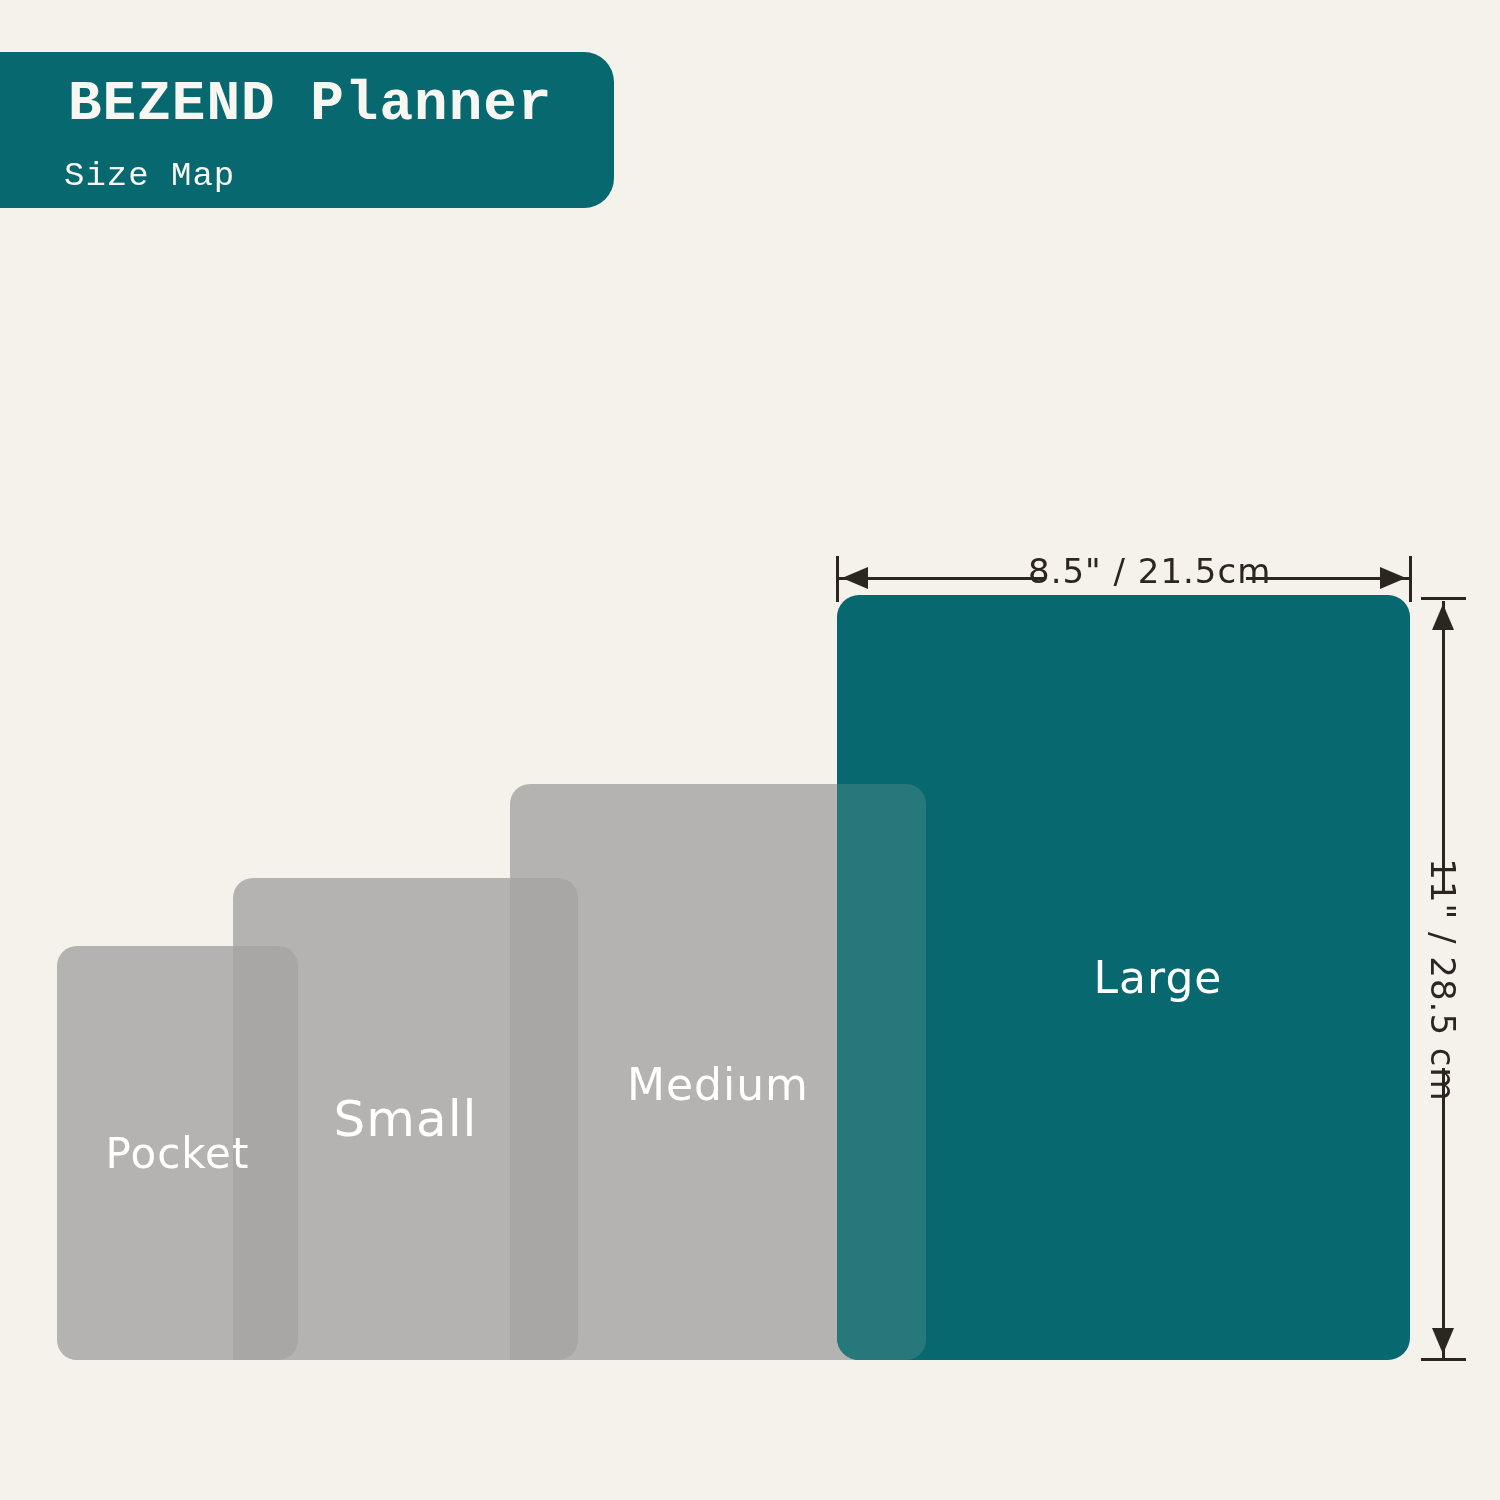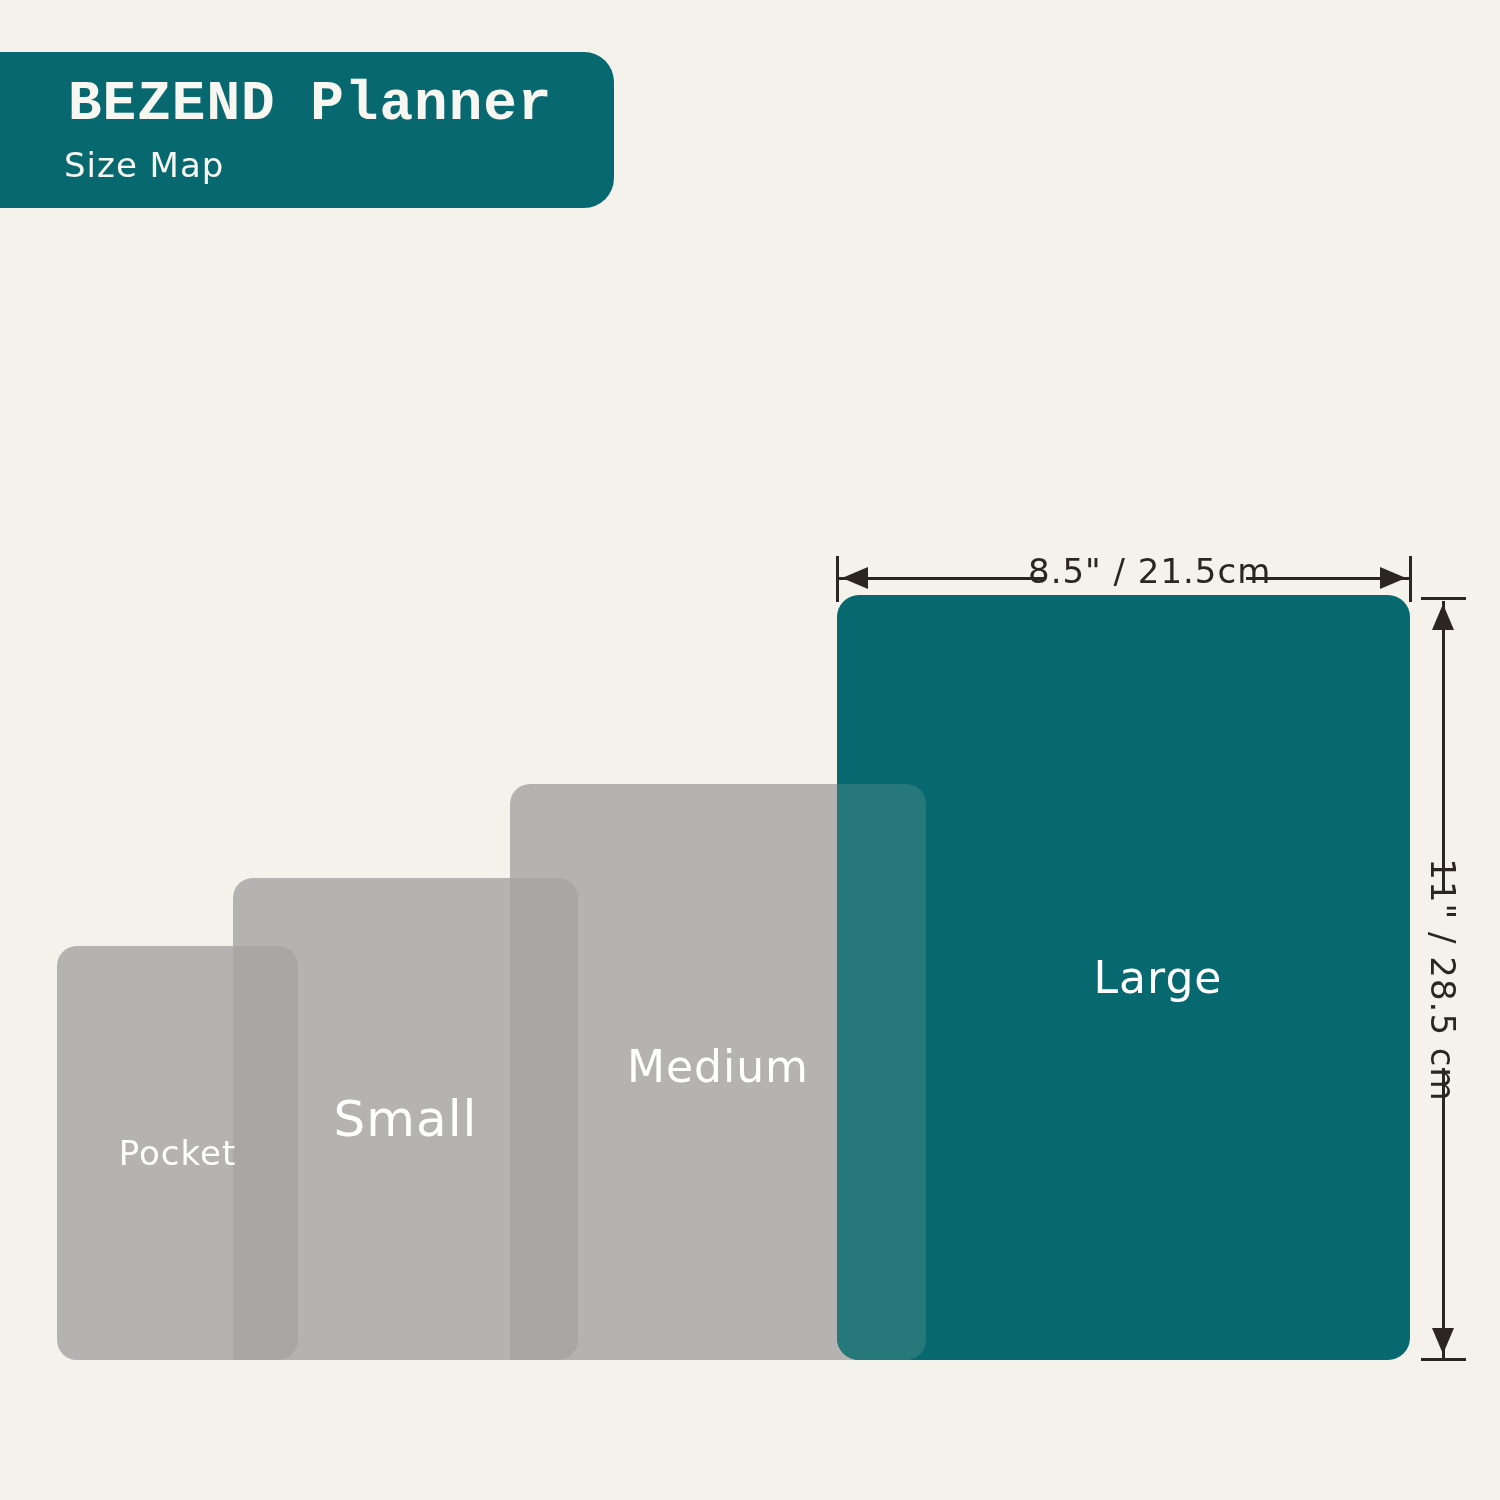--- a/index.html
+++ b/index.html
@@ -20,22 +20,23 @@
     padding:22px 0 0 68px;
   }
   .header .title{
     color:var(--header_text,#F7F6F1);
     font-size:56px;font-weight:600;letter-spacing:1px;line-height:1.1;
     white-space:nowrap;
     font-family:Liberation Mono, monospace;
   }
   .header .subtitle{
     color:var(--header_text,#F7F6F1);
-    font-size:34px;font-weight:500;letter-spacing:1px;margin-top:9px;
+    font-size:34px;font-weight:500;letter-spacing:1px;margin-top:21px;
     margin-left:-4px;
+    font-family:Liberation Mono, monospace;
   }
 
   
   .size-rect{position:absolute;border-radius:20px;}
   .rect-pocket{left:57px; top:946px;width:241px;height:414px;background:var(--gray,#B5B3B1);z-index:1;}
   .rect-small {left:233px;top:878px;width:345px;height:482px;background:var(--gray,#B5B3B1);z-index:2;}
   .rect-medium{left:510px;top:784px;width:416px;height:576px;background:var(--gray,#B5B3B1);z-index:4;}
   .rect-large {left:837px;top:595px;width:573px;height:765px;background:var(--teal,#07696F);border-radius:22px;z-index:6;}
 
   
@@ -43,23 +44,23 @@
   .band-pocket-small{left:233px;top:946px;width:65px;height:414px;background:var(--gray_overlap,#A9A7A5);border-radius:0 20px 20px 0;z-index:3;}
   .band-small-medium{left:510px;top:878px;width:68px;height:482px;background:var(--gray_overlap,#A9A7A5);border-radius:0 20px 20px 0;z-index:5;}
   .band-medium-large{left:837px;top:784px;width:89px;height:576px;background:var(--teal_overlap,#26787A);border-radius:0 20px 20px 22px;z-index:7;}
 
   
   .size-label{
     position:absolute;display:flex;align-items:center;justify-content:center;
     color:var(--label_text,#FFFFFF);z-index:10;pointer-events:none;
     letter-spacing:1px;
   }
-  .label-pocket{left:57px; top:946px;width:241px;height:414px;font-size:34px;}
+  .label-pocket{left:57px; top:946px;width:241px;height:414px;font-size:42px;}
   .label-small {left:233px;top:878px;width:345px;height:482px;font-size:50px;}
-  .label-medium{left:510px;top:772px;width:416px;height:588px;font-size:44px;}
+  .label-medium{left:510px;top:790px;width:416px;height:588px;font-size:44px;}
   .label-large {left:837px;top:595px;width:642px;height:765px;font-size:44px;}
 
   
   .dim{position:absolute;background:var(--line,#2B2620);z-index:12;}
   
   .h-seg-left {left:838px;top:577px;width:206px;height:3px;}
   .h-seg-right{left:1246px;top:577px;width:165px;height:3px;}
   .h-tick-left {left:836px; top:556px;width:3px;height:46px;}
   .h-tick-right{left:1409px;top:556px;width:3px;height:46px;}
   .arrow{position:absolute;width:0;height:0;z-index:12;}

